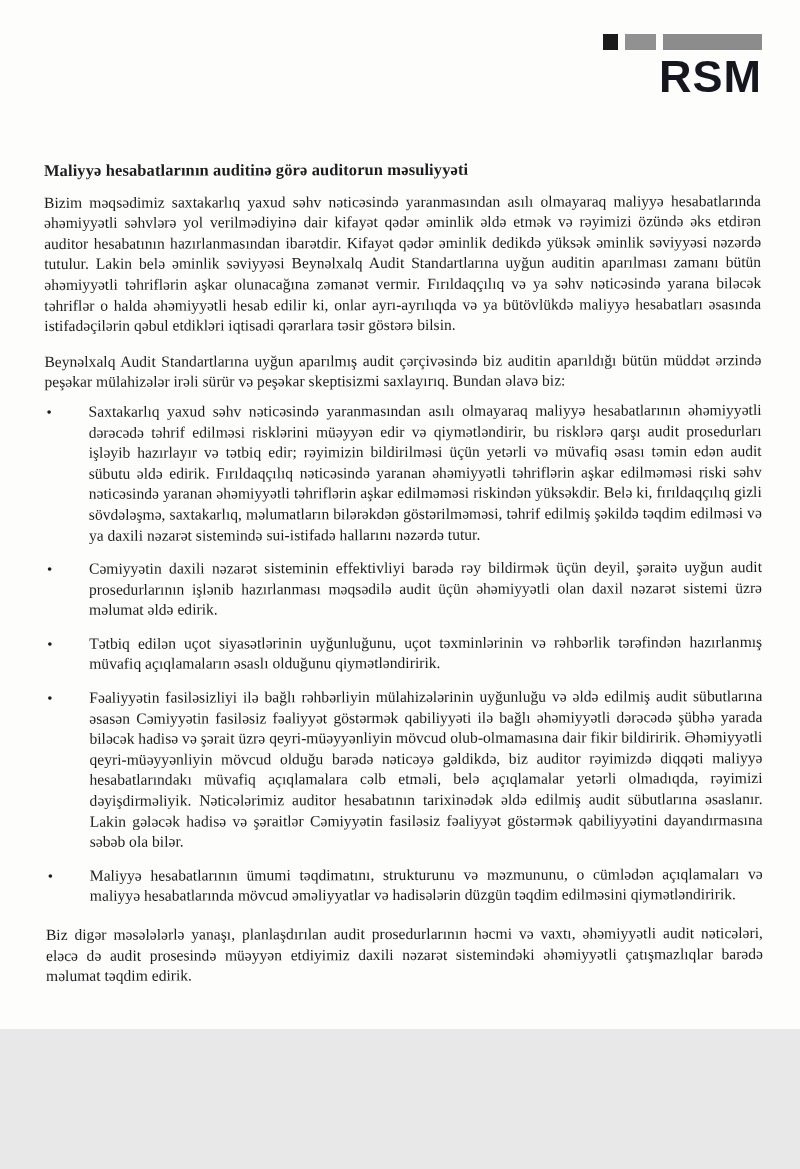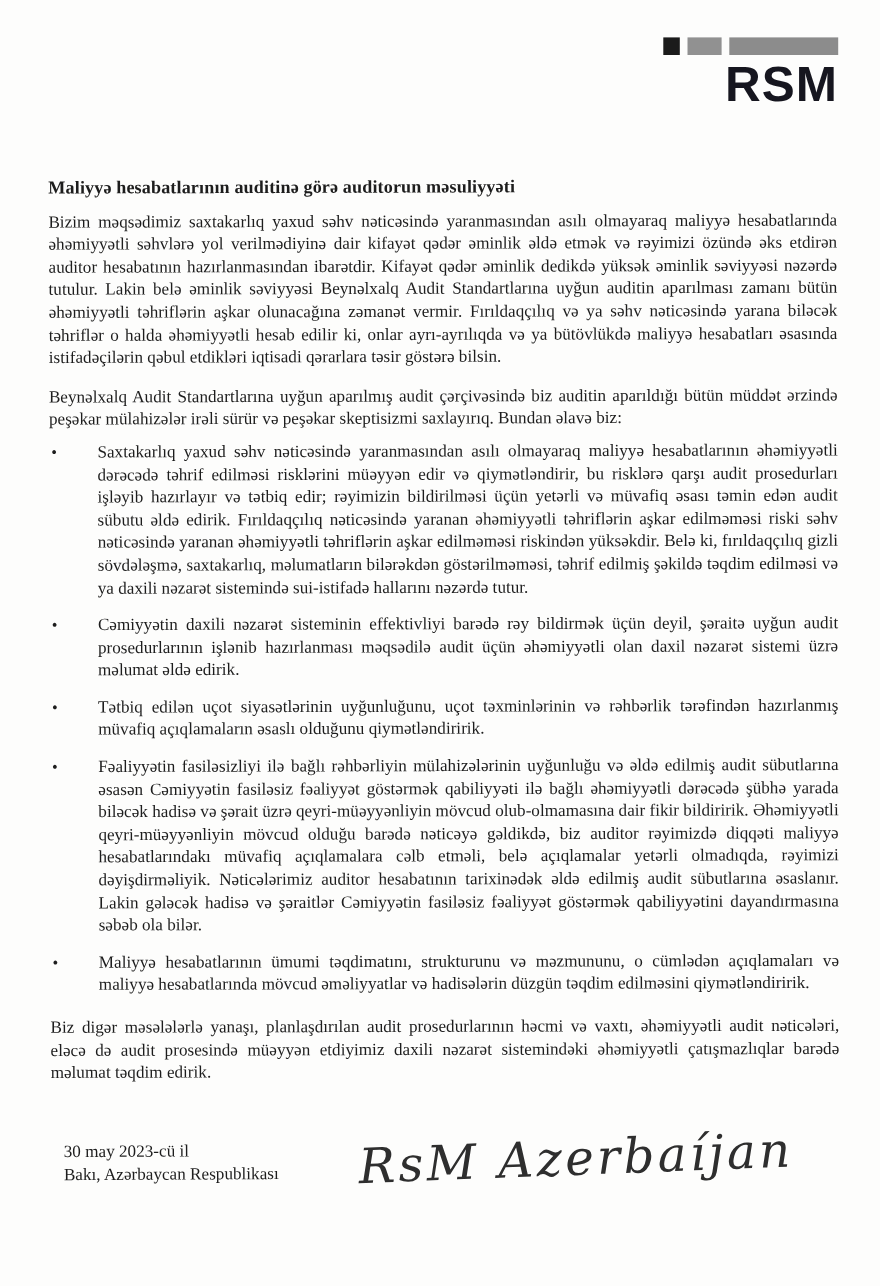--- a/index.html
+++ b/index.html
@@ -2,21 +2,21 @@
 <html lang="az"><head>
 <meta charset="utf-8">
 <style>
   * { margin: 0; padding: 0; box-sizing: border-box; }
   html, body { background: #e8e8e8; }
   body { font-family: "Liberation Serif", "DejaVu Serif", serif; }
 
   .page {
     position: relative;
     width: 800px;
-    height: 1169px;
+    height: 1029px;
     margin: 0 auto;
     background: #fdfdfc;
     color: #1d1d1d;
     overflow: hidden;
   }
 
   
   .logo {
     position: absolute;
     top: 34px;

